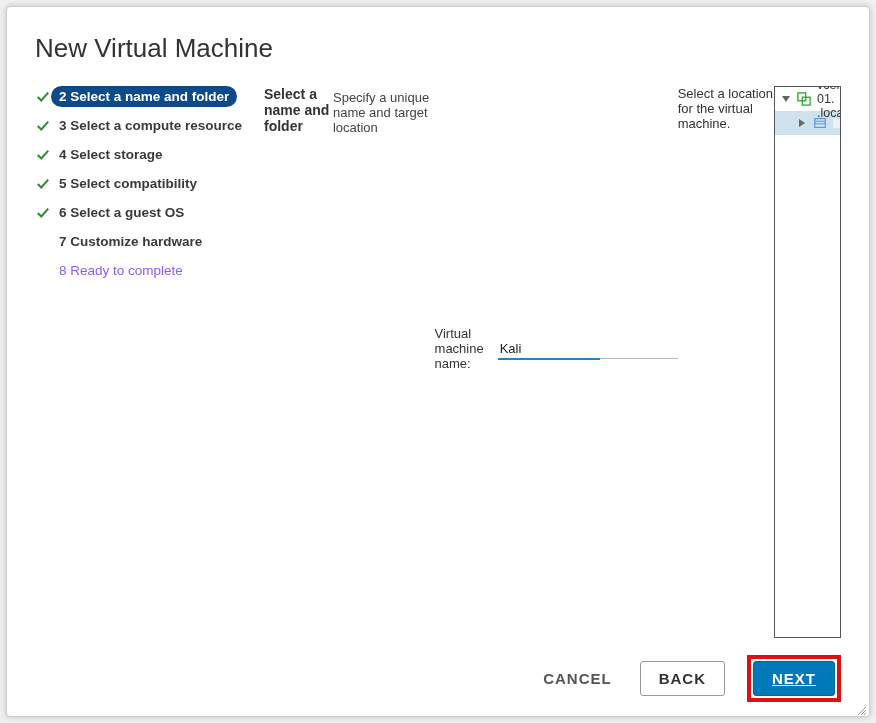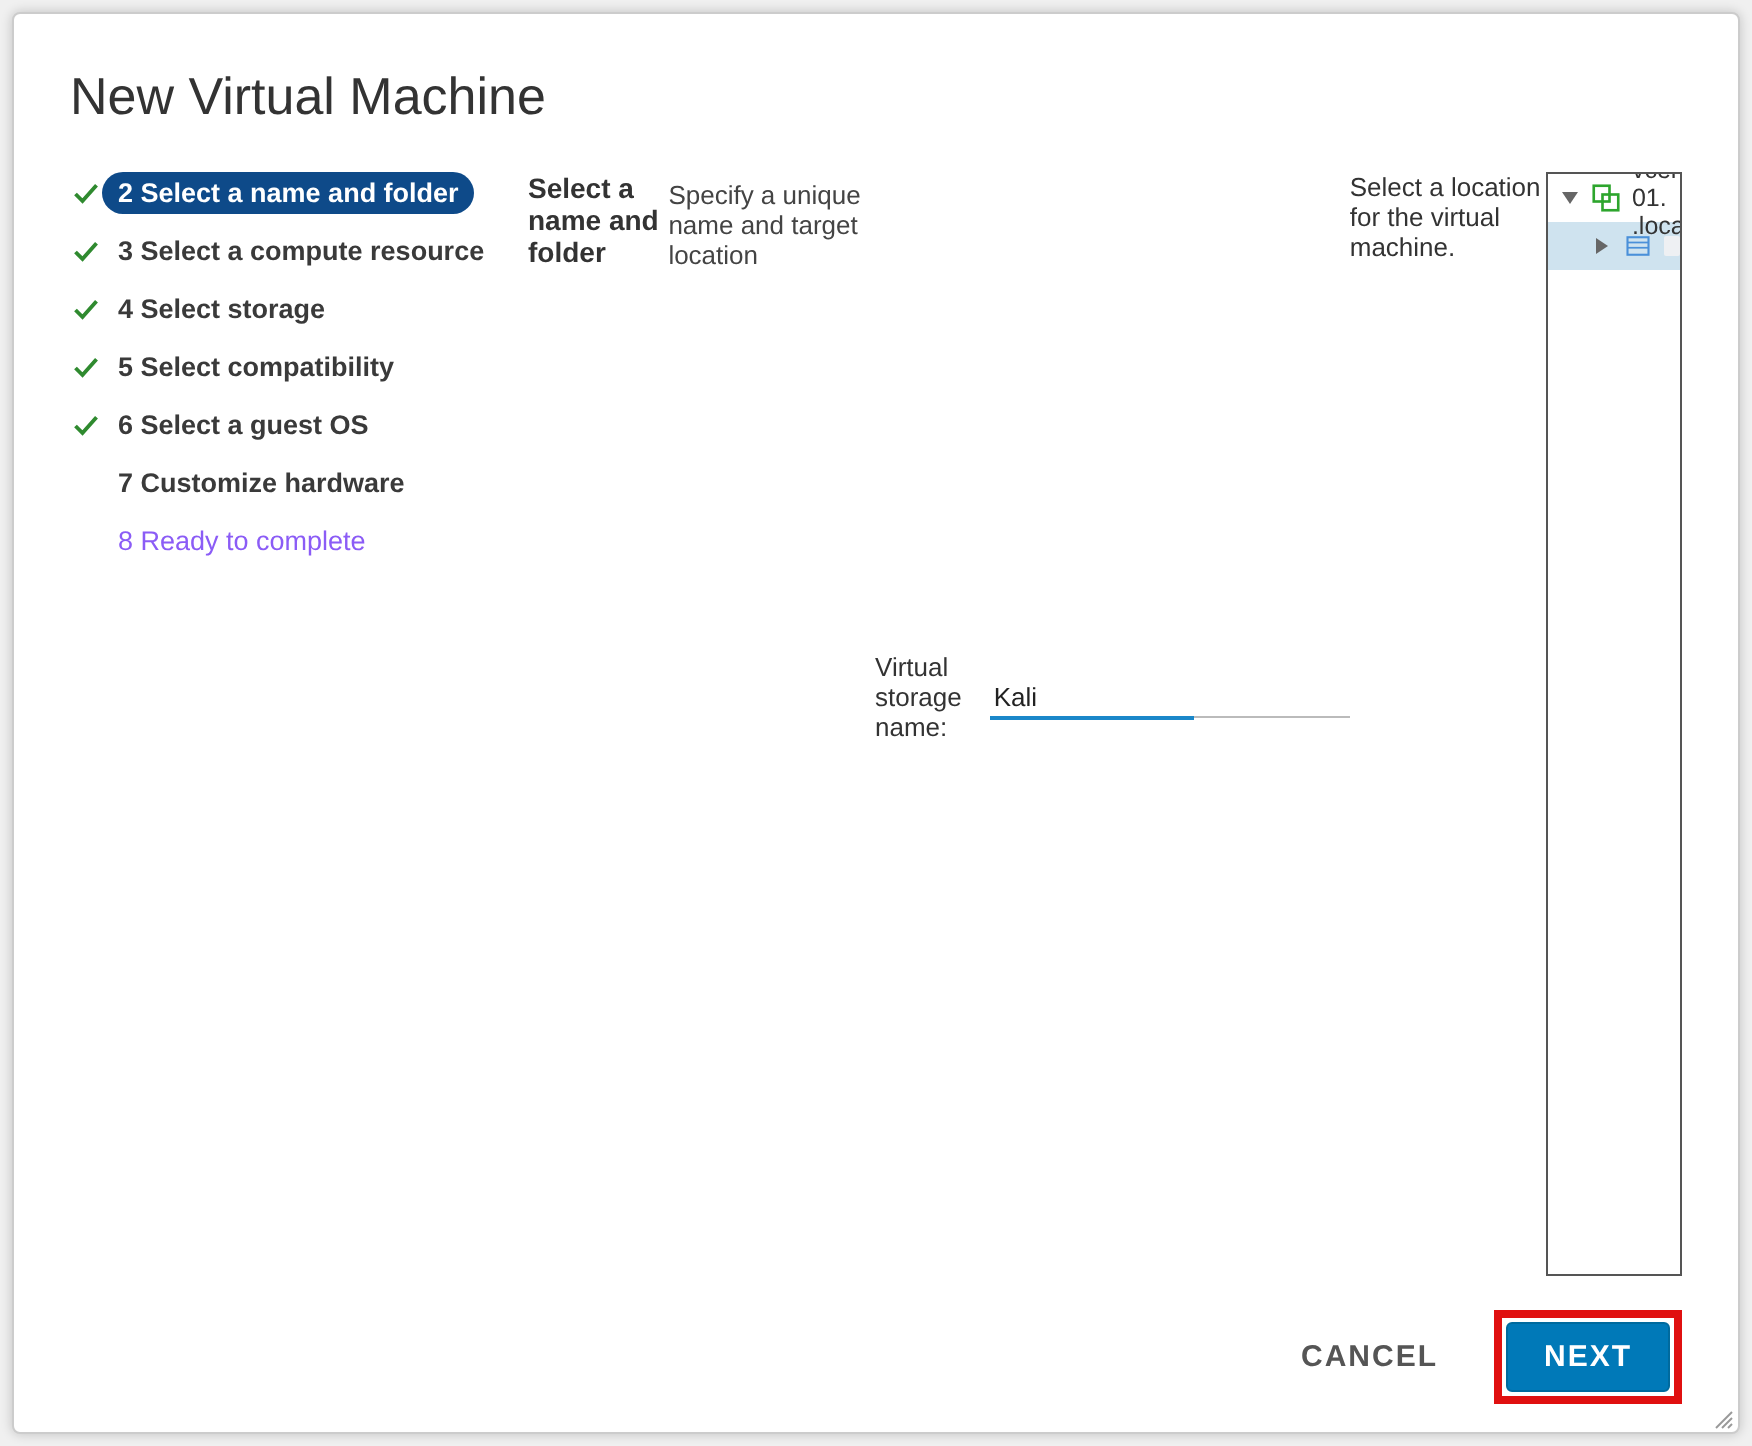--- a/index.html
+++ b/index.html
@@ -182,20 +182,21 @@
   .btn-text {
     border: none;
     background: transparent;
     color: #555;
     padding: 8px 6px;
   }
   .btn-primary {
     background: #0079b8;
     border: 1px solid #006a9e;
     color: #fff;
+    text-decoration: underline;
   }
   .highlight-box {
     border: 4px solid #e01010;
     padding: 2px;
     display: inline-flex;
   }
   .resize-handle {
     position: absolute;
     right: 2px;
     bottom: 2px;
@@ -263,21 +264,21 @@
         <span class="step-label">8 Ready to complete</span>
       </li>
     </ul>
 
     <div class="content">
       <p class="section-title">Select a name and folder</p>
       <p class="section-sub">Specify a unique name and target location</p>
       <hr class="rule">
 
       <div class="field-row">
-        <span class="field-label">Virtual storage name:</span>
+        <span class="field-label">Virtual machine name:</span>
         <div class="input-wrap">
           <input type="text" class="text-input" value="Kali" style="">
           <span class="accent-bar"></span>
         </div>
       </div>
 
       <div class="tree-caption">Select a location for the virtual machine.</div>
 
       <div class="tree-box">
         <div class="tree-row">
@@ -311,20 +312,21 @@
               </svg>
           </span>
           <span class="redacted"></span>
         </div>
       </div>
     </div>
   </div>
 
   <div class="footer">
     <button class="btn btn-text">CANCEL</button>
+    <button class="btn">BACK</button>
     <span class="highlight-box">
       <button class="btn btn-primary">NEXT</button>
     </span>
   </div>
 
   <span class="resize-handle">
     <svg viewBox="0 0 12 12">
       <line x1="3" y1="11" x2="11" y2="3" stroke="#999" stroke-width="1"></line>
       <line x1="6" y1="11" x2="11" y2="6" stroke="#999" stroke-width="1"></line>
       <line x1="9" y1="11" x2="11" y2="9" stroke="#999" stroke-width="1"></line>

